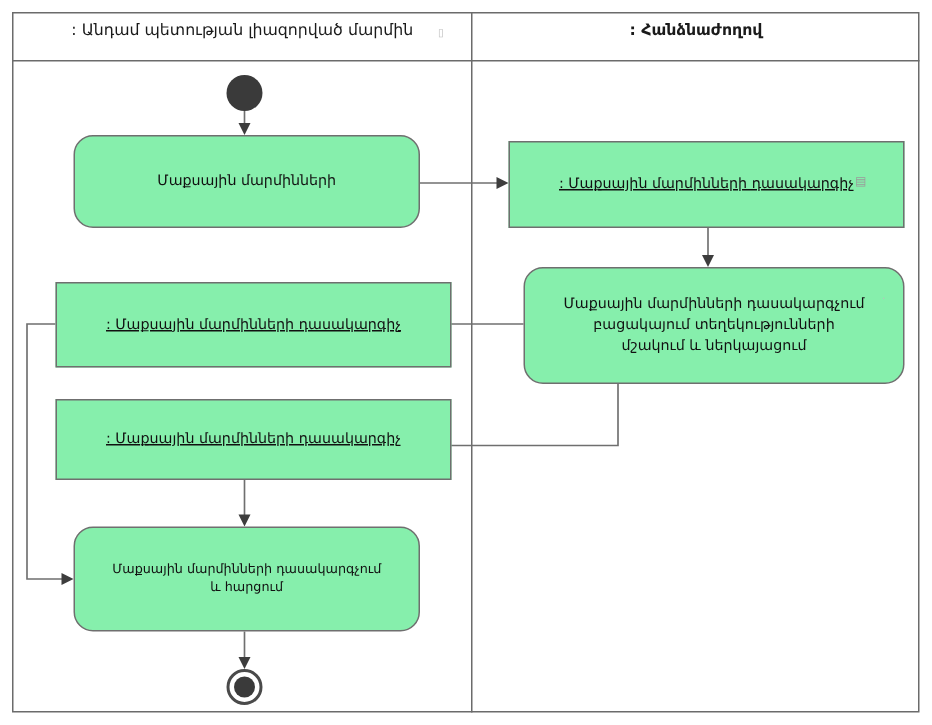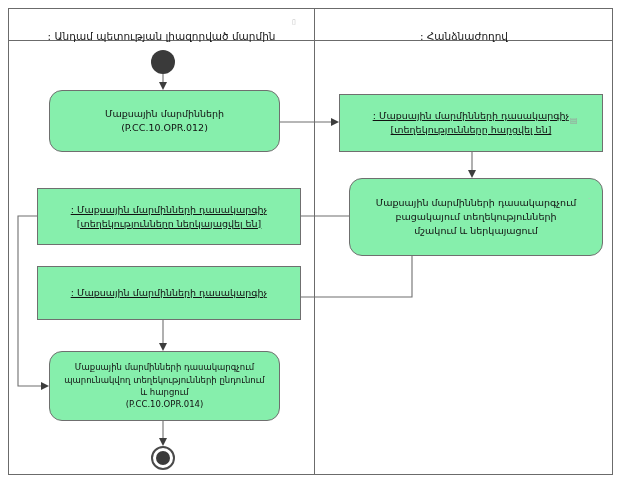--- a/index.html
+++ b/index.html
@@ -39,31 +39,31 @@
   .header-rule {
     position: absolute;
     left: 8px;
     top: 40px;
     width: 605px;
     height: 1px;
     background: #6b6b6b;
   }
   .lane-title {
     position: absolute;
-    top: 20px;
+    top: 4px;
     height: 32px;
     line-height: 32px;
     text-align: center;
     font-size: 10.5px;
     color: #1a1a1a;
     white-space: nowrap;
     overflow: hidden;
   }
   #lane-title-left  { left: 9px;   width: 305px; }
-  #lane-title-right { left: 315px; width: 298px; }
+  #lane-title-right { left: 315px; width: 298px; font-weight: bold; }
 
   
   .node {
     position: absolute;
     box-sizing: border-box;
     border: 1px solid #6f6f6f;
     background: #86efac;
     display: flex;
     align-items: center;
     justify-content: center;
@@ -164,56 +164,51 @@
     <line x1="163" y1="421" x2="163" y2="440"></line>
     <polygon points="163,446 159,438 167,438"></polygon>
   </svg>
 
   <div class="initial-node" style="left:151px; top:50px;"></div>
   <div class="final-node" style="left:151px; top:446px;"></div>
 
   <div class="node action" style="left:49px; top:90px; width:231px; height:62px;">
     <span class="txt">
       <span class="ln">Մաքսային մարմինների</span>
-      <span class="ln">(P.CC.10.OPR.012)</span>
     </span>
   </div>
 
   <div class="node objectnode" style="left:339px; top:94px; width:264px; height:58px;">
     <span class="txt">
       <span class="ln">: Մաքսային մարմինների դասակարգիչ</span>
-      <span class="ln">[տեղեկությունները հարցվել են]</span>
     </span>
   </div>
   <div class="corner-mark" style="left:570px; top:116px; font-size:8px; color:#9a9a9a;">▤</div>
 
   <div class="node action" style="left:349px; top:178px; width:254px; height:78px;">
     <span class="txt">
       <span class="ln">Մաքսային մարմինների դասակարգչում</span>
       <span class="ln">բացակայում տեղեկությունների</span>
       <span class="ln">մշակում և ներկայացում</span>
     </span>
   </div>
   <div class="corner-mark" style="left:588px; top:195px;">·</div>
 
   <div class="node objectnode" style="left:37px; top:188px; width:264px; height:57px;">
     <span class="txt">
       <span class="ln">: Մաքսային մարմինների դասակարգիչ</span>
-      <span class="ln">[տեղեկությունները ներկայացվել են]</span>
     </span>
   </div>
 
   <div class="node objectnode" style="left:37px; top:266px; width:264px; height:54px;">
     <span class="txt">
       <span class="ln">: Մաքսային մարմինների դասակարգիչ</span>
     </span>
   </div>
 
   <div class="node action" style="left:49px; top:351px; width:231px; height:70px; font-size:8.5px;">
     <span class="txt">
       <span class="ln">Մաքսային մարմինների դասակարգչում</span>
-      <span class="ln">պարունակվող տեղեկությունների ընդունում</span>
       <span class="ln">և հարցում</span>
-      <span class="ln">(P.CC.10.OPR.014)</span>
     </span>
   </div>
 
 </div>
 
 </body></html>

